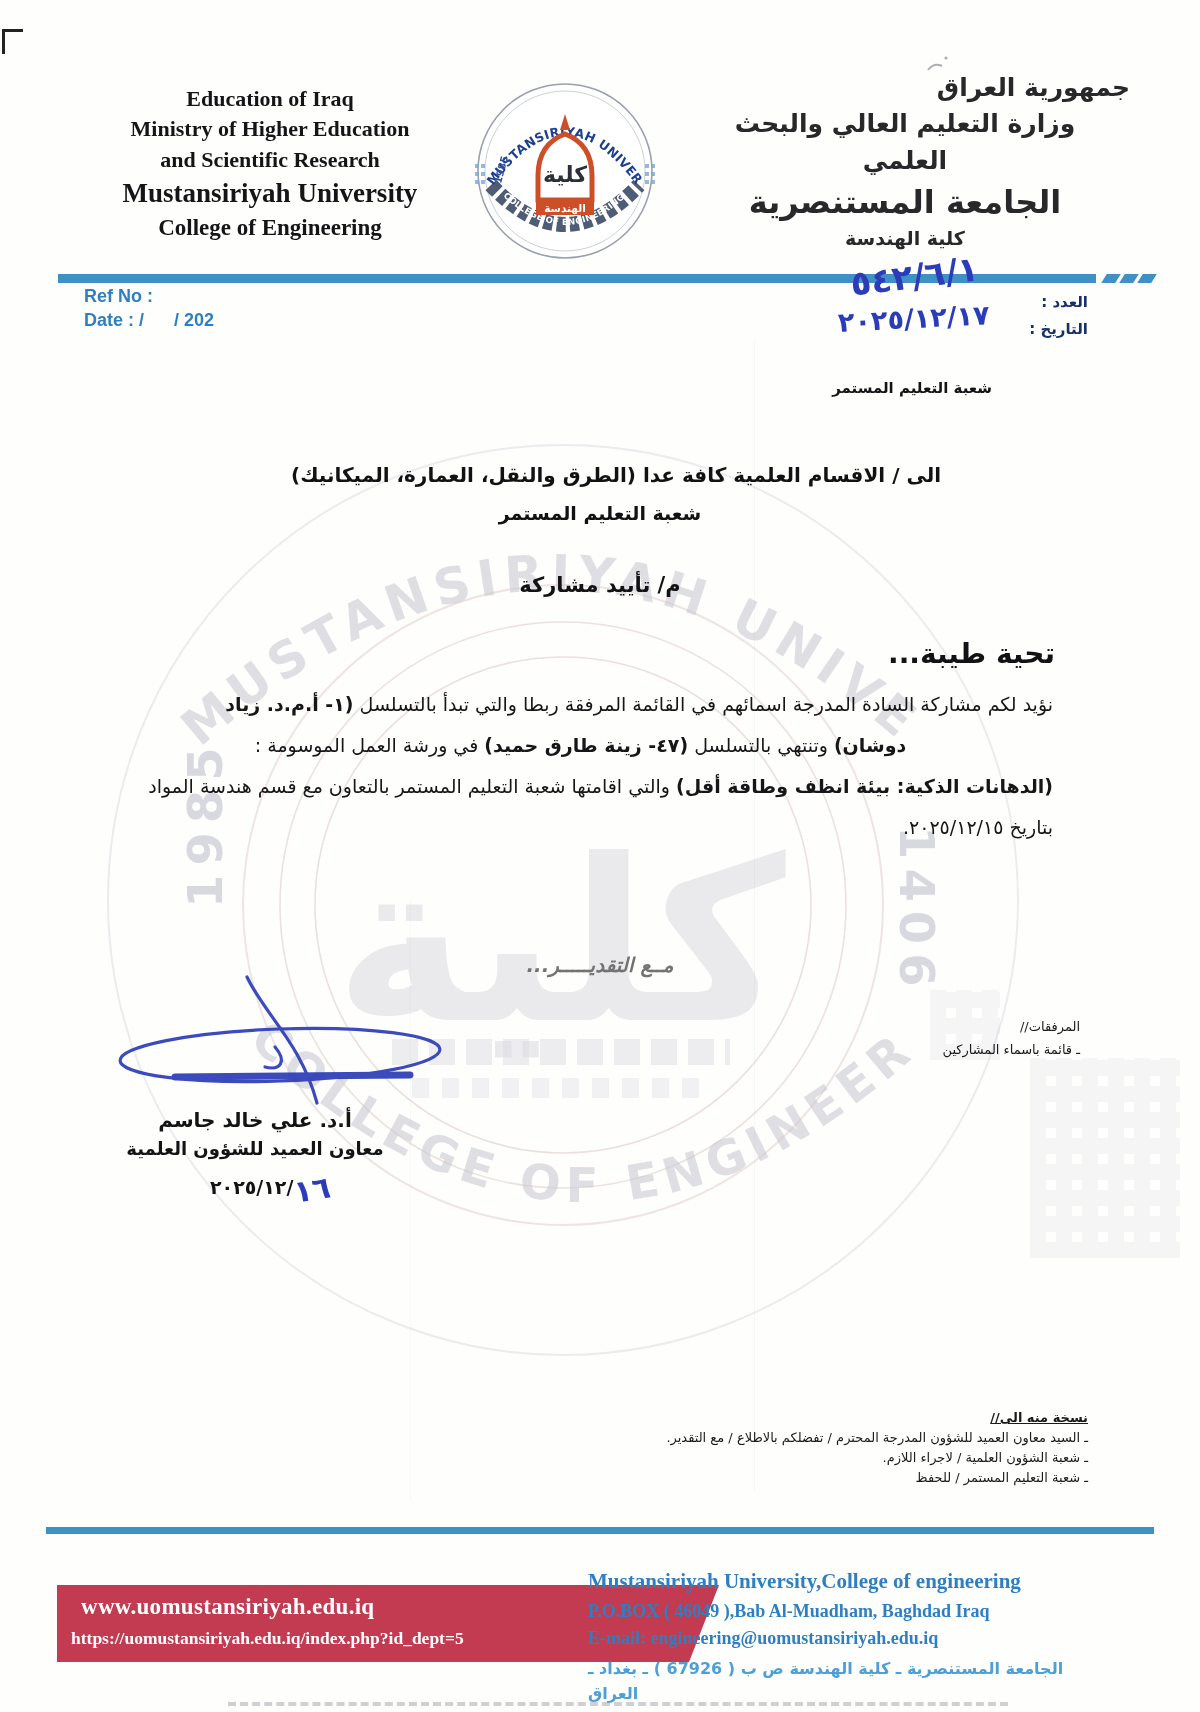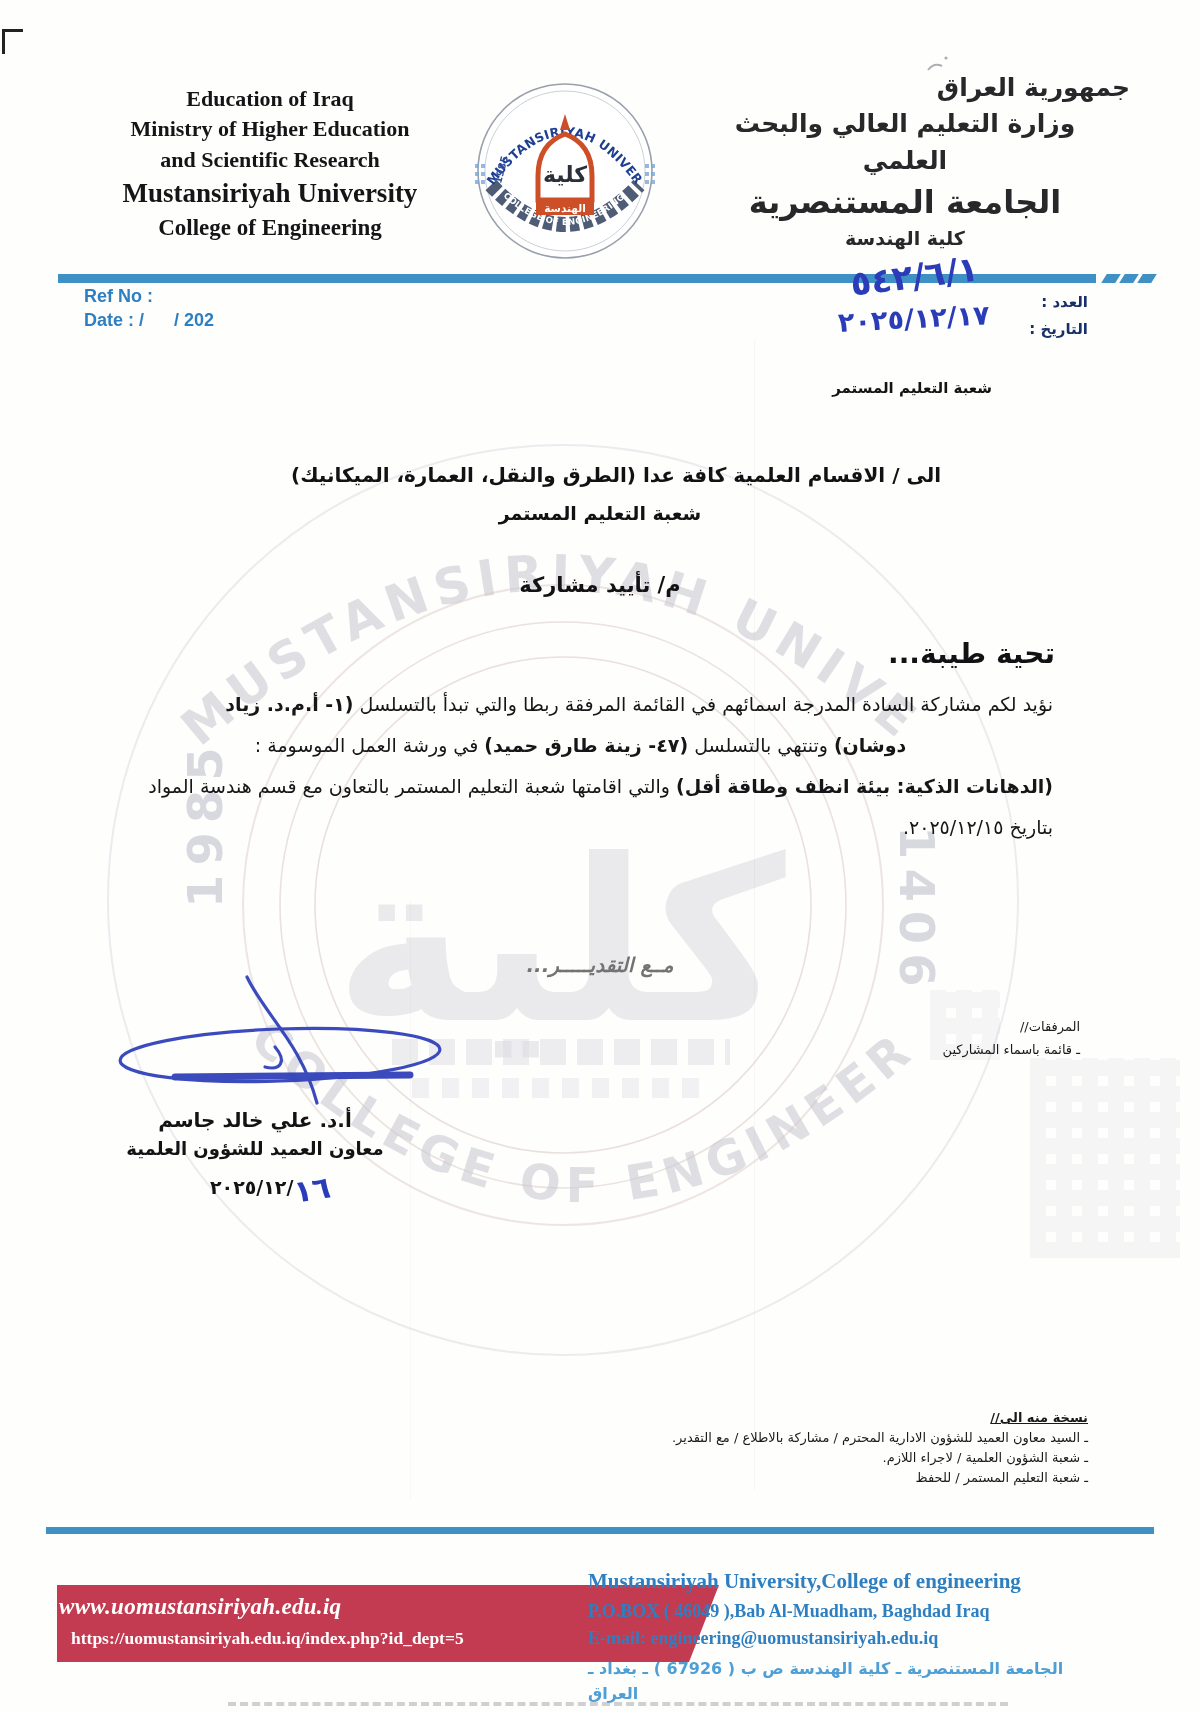--- a/index.html
+++ b/index.html
@@ -42,21 +42,21 @@
   .sigtitle{left:100px;top:1138px;width:310px;font-size:18px;color:#131315;}
   .sigdate{left:140px;top:1166px;width:260px;font-size:19px;color:#131315;direction:ltr;text-align:center;}
   .sigdate .hw{font-size:30px;display:inline-block;transform:rotate(-8deg) translateY(6px);}
   .dist{right:112px;top:1408px;font-size:13px;color:#1a1a1c;line-height:20px;text-align:right;}
   .dist .t{text-decoration:underline;font-weight:bold;}
   
   .footline{left:46px;top:1527px;width:1108px;height:7px;background:#3f90c5;}
   .banner{left:57px;top:1585px;width:662px;height:77px;background:#c23b50;
           clip-path:polygon(0 0,100% 0,calc(100% - 30px) 100%,0 100%);
           color:#fff;font-family:"Liberation Serif",serif;font-weight:bold;}
-  .banner .w1{position:absolute;left:2px;top:9px;font-size:23px;letter-spacing:.3px;font-style:italic;}
+  .banner .w1{position:absolute;left:24px;top:9px;font-size:23px;letter-spacing:.3px;}
   .banner .w2{position:absolute;left:14px;top:43px;font-size:17.5px;}
   .fright{left:588px;top:1565px;width:520px;color:#2e7fc2;font-family:"Liberation Serif",serif;
           font-weight:bold;line-height:1.55;}
   .fright .f1{font-size:21px;}
   .fright .f2,.fright .f3{font-size:18px;}
   .fright .f4{font-size:16px;color:#4d9fd6;font-family:"DejaVu Sans",sans-serif;direction:rtl;text-align:left;margin-top:4px;}
   .cutstrip{left:228px;top:1702px;width:780px;height:8px;border-top:4px dashed #9a9aa0;opacity:.45;}
   
   .cornermark{left:2px;top:29px;width:18px;height:22px;border-top:3px solid #222;border-left:3px solid #222;}
   .fold1{left:754px;top:340px;width:1px;height:1150px;background:#888;opacity:.07;}
@@ -220,21 +220,21 @@
   </svg>
 
   <div class="abs signame ar b center" style="z-index:2;">أ.د. علي خالد جاسم</div>
   <div class="abs sigtitle ar b center" style="z-index:2;">معاون العميد للشؤون العلمية</div>
   <div class="abs sigdate b" style="z-index:2;">
     <span class="num-ltr">٢٠٢٥/١٢/</span><span class="hw handwrite">١٦</span>
   </div>
 
   <div class="abs dist ar" style="z-index:2;">
     <div class="t">نسخة منه الى//</div>
-    <div>ـ السيد معاون العميد للشؤون الادارية المحترم / مشاركة بالاطلاع / مع التقدير.</div>
+    <div>ـ السيد معاون العميد للشؤون المدرجة المحترم / تفضلكم بالاطلاع / مع التقدير.</div>
     <div>ـ شعبة الشؤون العلمية / لاجراء اللازم.</div>
     <div>ـ شعبة التعليم المستمر / للحفظ</div>
   </div>
 
   <div class="abs footline" style="z-index:2;"></div>
 
   <div class="abs banner" style="z-index:2;">
     <div class="w1">www.uomustansiriyah.edu.iq</div>
     <div class="w2">https://uomustansiriyah.edu.iq/index.php?id_dept=5</div>
   </div>

